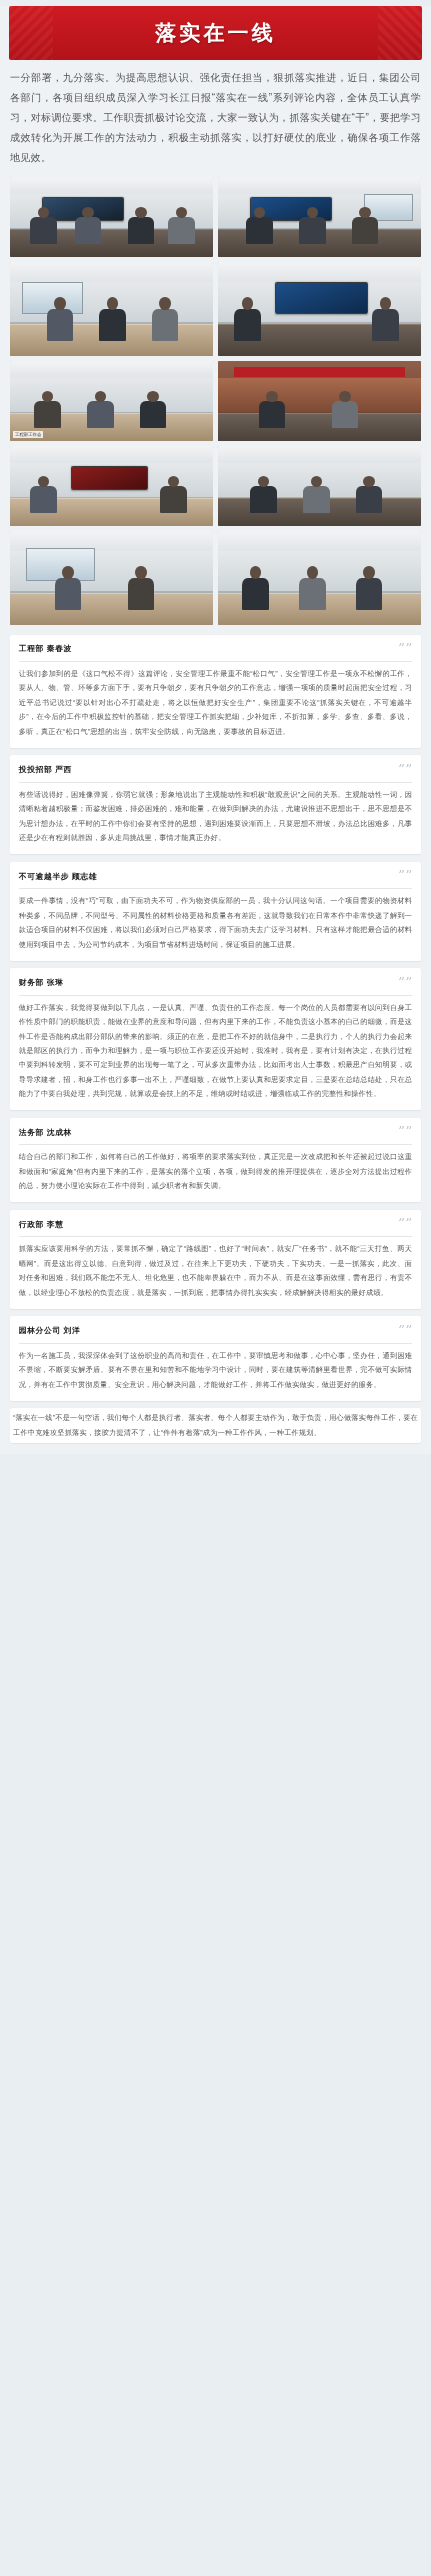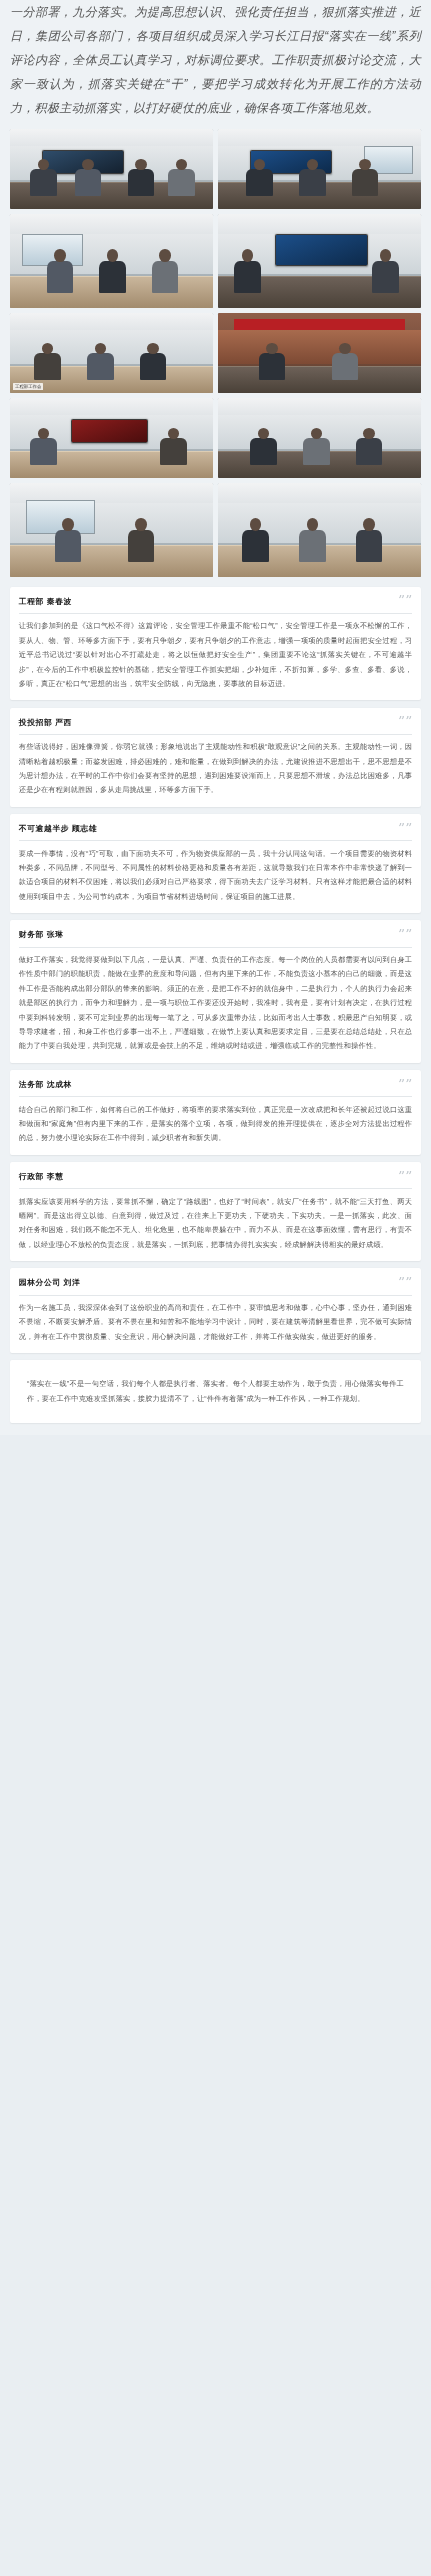--- a/index.html
+++ b/index.html
@@ -48,26 +48,25 @@
     font-weight: bold;
     letter-spacing: 3.1px;
     text-shadow: 0.6px 1.3px 1.9px rgba(0,0,0,0.3);
     font-family: "DejaVu Sans", "Liberation Sans", sans-serif;
     z-index: 2;
   }
 
   
   .intro {
     margin: 0 10px 8.8px 10px;
-    font-size: 12px;
+    font-size: 10px;
     line-height: 2.0;
     color: #555;
     text-align: justify;
     letter-spacing: 0.3px;
-    font-style: italic;
   }
 
   
   .photos {
     margin: 0 10px 10px 10px;
     display: grid;
     grid-template-columns: 1fr 1fr;
     gap: 5px;
   }
   .photo {
@@ -186,34 +185,37 @@
     color: #555;
     text-align: justify;
     letter-spacing: 0.2px;
   }
 
   
   .footer {
     margin: 2.5px 10px 0 10px;
     background: #fff;
     border-radius: 1.9px;
-    padding: 17px;
+    padding: 3px;
     box-shadow: 0 0.6px 1.3px rgba(0,0,0,0.06);
     font-size: 7.2px;
     line-height: 2.0;
     color: #555;
     text-align: justify;
     letter-spacing: 0.2px;
   }
 </style>
 </head>
 <body>
 
 <div class="page">
 
+  <div class="banner">
+    <div class="banner-title">落实在一线</div>
+  </div>
 
   <div class="intro">一分部署，九分落实。为提高思想认识、强化责任担当，狠抓落实推进，近日，集团公司各部门，各项目组织成员深入学习长江日报“落实在一线”系列评论内容，全体员工认真学习，对标调位要求。工作职责抓极讨论交流，大家一致认为，抓落实关键在“干”，要把学习成效转化为开展工作的方法动力，积极主动抓落实，以打好硬仗的底业，确保各项工作落地见效。</div>
 
   <div class="photos">
     <div class="photo">
       <div class="ph-room"></div>
       <div class="ph-ceiling"></div>
       <div class="ph-wall"></div>
       <div class="ph-screen"></div>
       <div class="ph-table"></div>
@@ -320,21 +322,21 @@
     <div class="card-divider"></div>
     <div class="card-body">让我们参加到的是《这口气松不得》这篇评论，安全管理工作最重不能“松口气”，安全管理工作是一项永不松懈的工作，要从人、物、管、环等多方面下手，要有只争朝夕，要有只争朝夕的工作意志，增强一项项的质量时起面把安全过程，习近平总书记说过“要以针对出心不打疏处走，将之以恒做把好安全生产”，集团重要不论这“抓落实关键在，不可逾越半步”，在今后的工作中积极监控针的基础，把安全管理工作抓实把细，少补短库，不折扣算，多学、多查、多看、多说，多听，真正在“松口气”思想的出当，筑牢安全防线，向无隐患，要事故的目标迈进。</div>
   </div>
 
   <div class="card">
     <div class="card-head">
       <div class="card-name">投投招部  严西</div>
       <div class="quote-mark">””</div>
     </div>
     <div class="card-divider"></div>
-    <div class="card-body">有些话说得好，困难像弹簧，你弱它就强；形象地说出了主观能动性和积极“敢观意识”之间的关系。主观能动性一词，因清晰粘着越积极量；而鉴发困难，排必困难的，难和能量，在做到到解决的办法，尤建设推进不思想出干，思不思想是不为思计想办法，在平时的工作中你们会要有坚持的思想，遇到困难要设渐而上，只要思想不滑坡，办法总比困难多，凡事还是少在有程则就胜因，多从走局挑战里，环等多方面下手。</div>
+    <div class="card-body">有些话说得好，困难像弹簧，你弱它就强；形象地说出了主观能动性和积极“敢观意识”之间的关系。主观能动性一词，因清晰粘着越积极量；而鉴发困难，排必困难的，难和能量，在做到到解决的办法，尤建设推进不思想出干，思不思想是不为思计想办法，在平时的工作中你们会要有坚持的思想，遇到困难要设渐而上，只要思想不滑坡，办法总比困难多，凡事还是少在有程则就胜因，多从走局挑战里，事情才能真正办好。</div>
   </div>
 
   <div class="card">
     <div class="card-head">
       <div class="card-name">不可逾越半步  顾志雄</div>
       <div class="quote-mark">””</div>
     </div>
     <div class="card-divider"></div>
     <div class="card-body">要成一件事情，没有“巧”可取，由下面功夫不可，作为物资供应部的一员，我十分认同这句话。一个项目需要的物资材料种类多，不同品牌，不同型号、不同属性的材料价格更格和质量各有差距，这就导致我们在日常本作中非常快递了解到一款适合项目的材料不仅困难，将以我们必须对自己严格要求，得下面功夫去广泛学习材料。只有这样才能把最合适的材料使用到项目中去，为公司节约成本，为项目节省材料进场时间，保证项目的施工进展。</div>
   </div>

